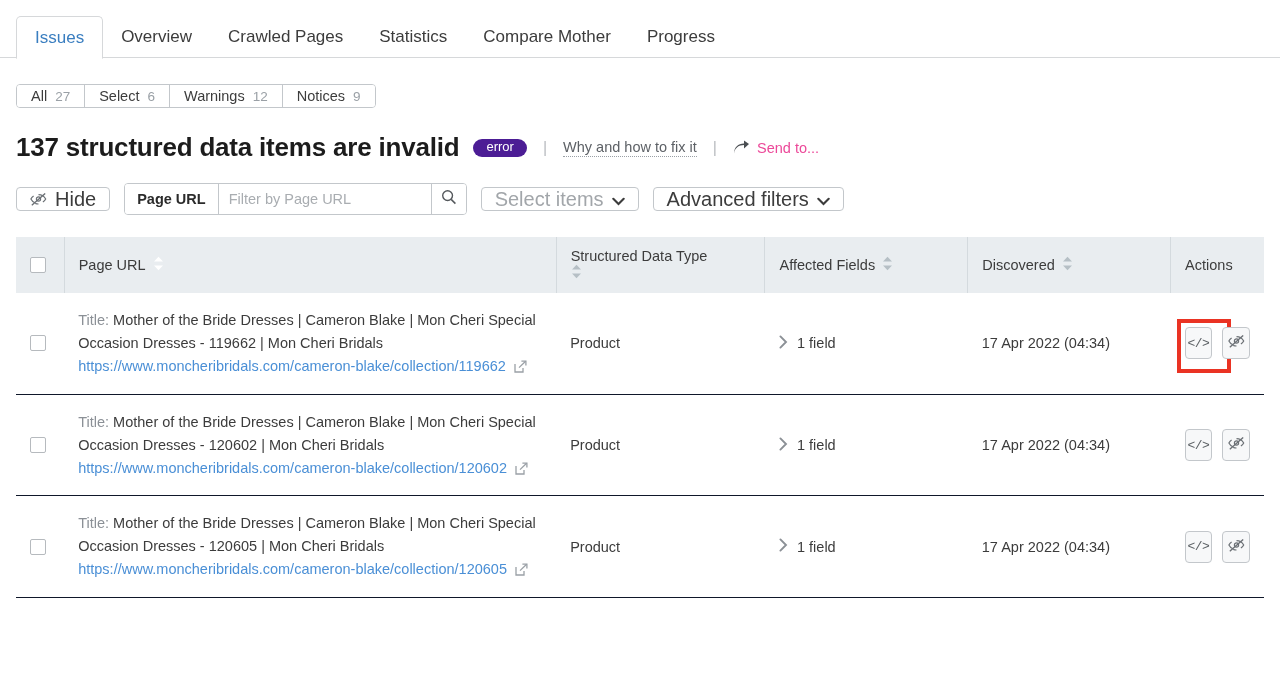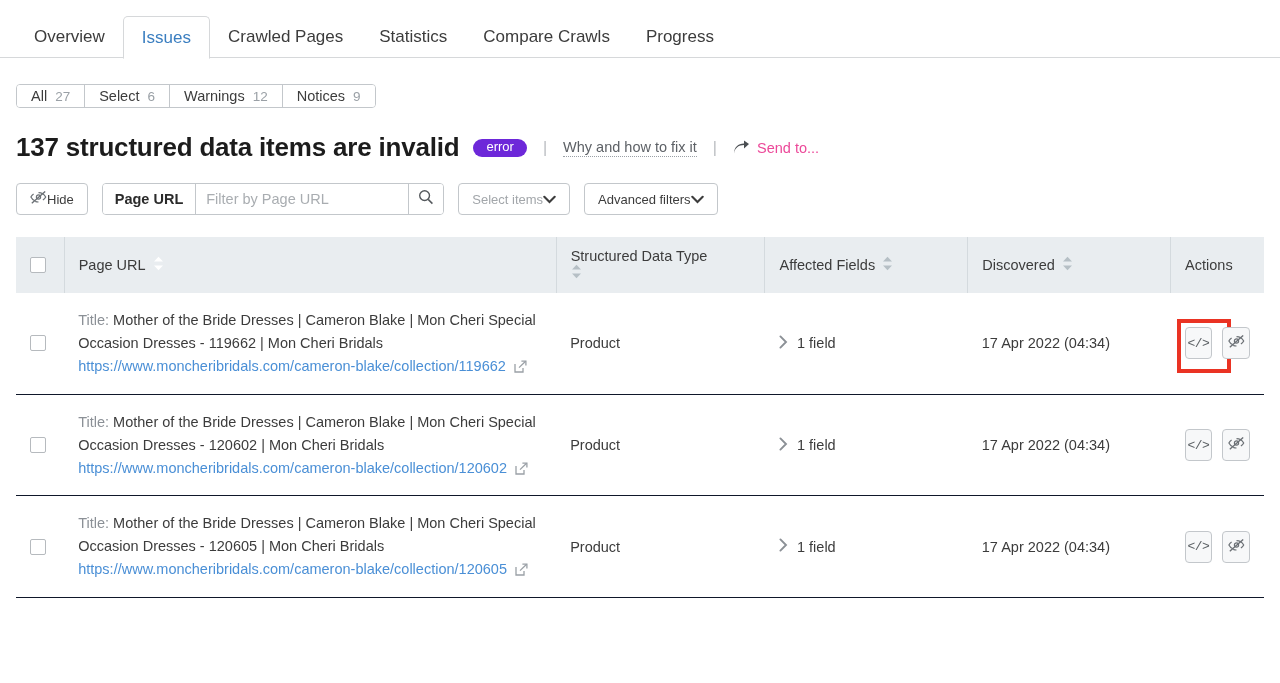--- a/index.html
+++ b/index.html
@@ -83,21 +83,21 @@
   .title-left { display: flex; align-items: center; flex: 1; }
   h1.issue-title {
     margin: 0;
     font-size: 26px;
     font-weight: bold;
     color: #1c1c1c;
     letter-spacing: -0.2px;
   }
   .badge-error {
     margin-left: 14px;
-    background: #6d28d9;
+    background: #4c1d95;
     color: #ffffff;
     font-size: 13px;
     padding: 1px 13px 4px;
     border-radius: 11px;
     line-height: 1;
   }
   .vdiv {
     margin: 0 16px;
     color: #b9bcc0;
     font-size: 16px;
@@ -157,28 +157,29 @@
   }
 
   
   .toolbar {
     margin: 20px 16px 0 16px;
     display: flex;
     align-items: center;
     gap: 14px;
   }
   .btn {
-    height: 32px;
+    height: 24px;
     border: 1px solid #c3c7cb;
     border-radius: 4px;
     background: #fff;
     display: inline-flex;
     align-items: center;
+    gap: 8px;
     padding: 0 13px;
-    font-size: 13px;
+    font-size: 20px;
     color: #3c3c3c;
     cursor: pointer;
   }
   .search-group {
     display: inline-flex;
     height: 32px;
     border: 1px solid #c3c7cb;
     border-radius: 4px;
     overflow: hidden;
     background: #fff;
@@ -308,25 +309,25 @@
     letter-spacing: -0.5px;
   }
 </style>
 </head>
 <body>
 
 
 
 
 <div class="tabbar">
+  <div class="tab active">Issues</div>
   <div class="tab">Overview</div>
-  <div class="tab active">Issues</div>
   <div class="tab">Crawled Pages</div>
   <div class="tab">Statistics</div>
-  <div class="tab">Compare Crawls</div>
+  <div class="tab">Compare Mother</div>
   <div class="tab">Progress</div>
 </div>
 
 
 <div class="chips">
   <div class="chip">
     <span>All</span>
     <span class="cnt">27</span>
   </div>
   <div class="chip">

